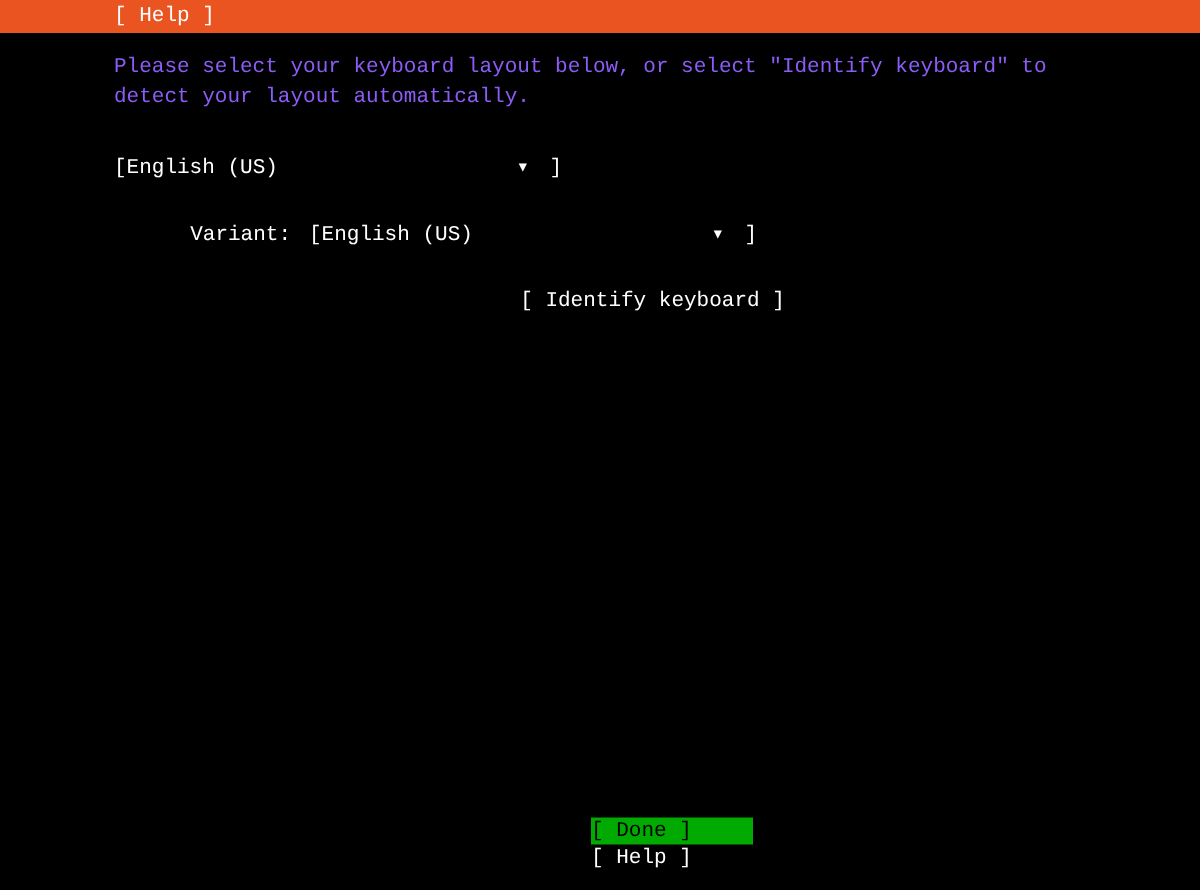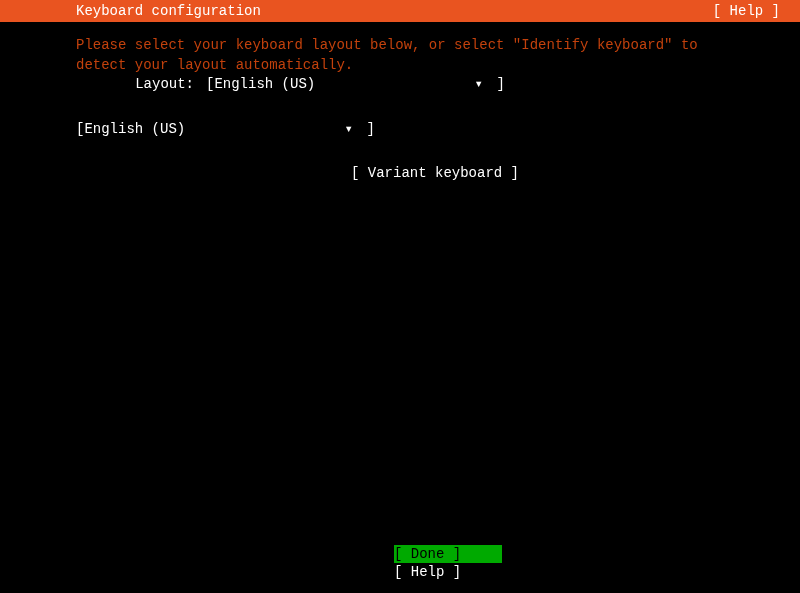--- a/index.html
+++ b/index.html
@@ -31,22 +31,23 @@
     }
     .header-help {
       color: #ffffff;
       cursor: pointer;
       text-align: right;
     }
     .content {
       padding: 14px 76px 0 76px;
     }
     .description {
-      color: #c2410c;
+      color: #8b5cf6;
       line-height: 1.4;
+      margin-bottom: 28px;
     }
     .form-row {
       display: flex;
       align-items: center;
       margin-bottom: 28px;
     }
     .form-label {
       width: 130px;
       text-align: right;
       color: #ffffff;
@@ -100,48 +101,47 @@
       color: #ffffff;
     }
     .btn-row {
       height: 18px;
     }
   </style>
 </head>
 <body>
 
 <div class="header-bar">
-  <span class="header-title">Keyboard configuration</span>
   <span class="header-help">[ Help ]</span>
 </div>
 
 <div class="content">
   <div class="description">Please select your keyboard layout below, or select "Identify keyboard" to detect your layout automatically.</div>
-
-  <div class="form-row">
-    <div class="form-label">Layout:</div>
-    <div class="form-select">
-      <span>[ </span>
-      <span class="select-value">English (US)</span>
-      <span class="select-arrow">▾</span>
-      <span> ]</span>
-    </div>
-  </div>
 
   <div class="form-row">
     <div class="form-select">
       <span>[ </span>
       <span class="select-value">English (US)</span>
       <span class="select-arrow">▾</span>
       <span> ]</span>
     </div>
   </div>
 
+  <div class="form-row">
+    <div class="form-label">Variant:</div>
+    <div class="form-select">
+      <span>[ </span>
+      <span class="select-value">English (US)</span>
+      <span class="select-arrow">▾</span>
+      <span> ]</span>
+    </div>
+  </div>
+
   <div class="identify-row">
-    <span class="identify-button">[ Variant keyboard ]</span>
+    <span class="identify-button">[ Identify keyboard ]</span>
   </div>
 </div>
 
 <div class="footer-buttons">
   <div class="btn-row">
     <span class="btn btn-done">[ Done       ]</span>
   </div>
   <div class="btn-row">
     <span class="btn btn-back">[ Help       ]</span>
   </div>

